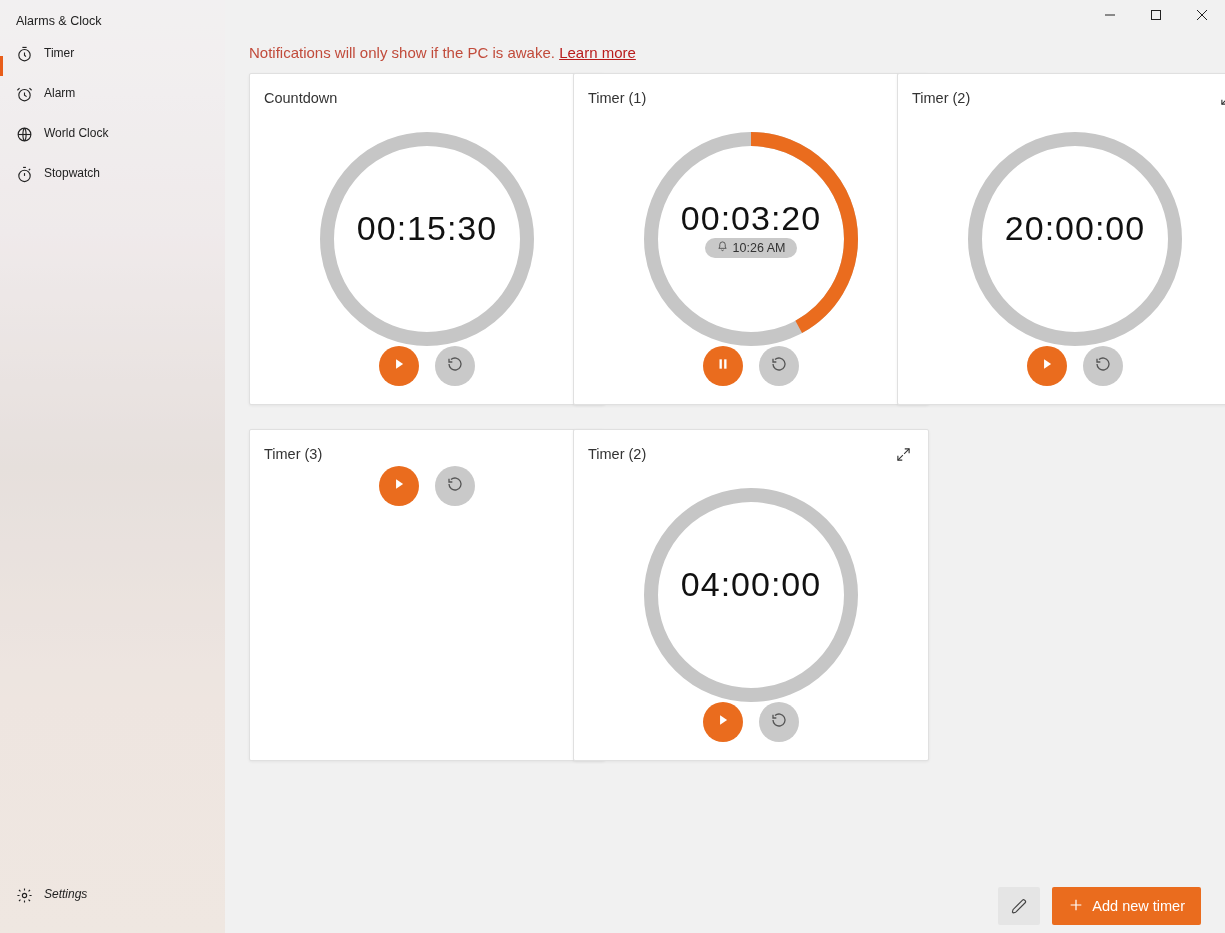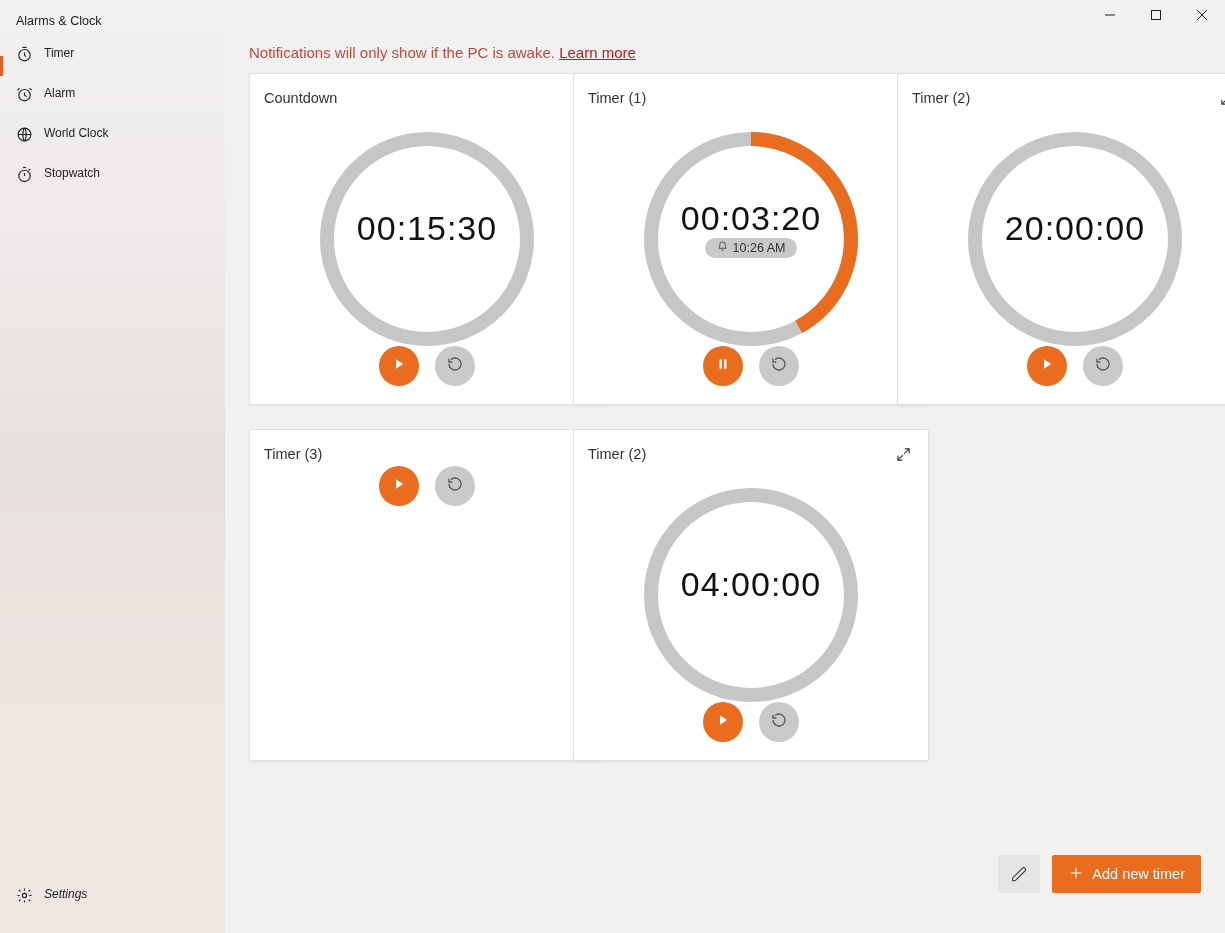--- a/index.html
+++ b/index.html
@@ -138,21 +138,21 @@
   .ctrl-btn {
     width:40px; height:40px; border-radius:50%;
     display:flex; align-items:center; justify-content:center;
     cursor:pointer;
   }
   .ctrl-primary { background:#ea6c1e; color:#fff; }
   .ctrl-secondary { background:#c9c9c9; color:#555; }
 
   
   .footer {
-    position:absolute; right:24px; bottom:40px;
+    position:absolute; right:24px; bottom:8px;
     display:flex; gap:12px; align-items:center;
   }
   .footer-icon-btn {
     width:42px; height:38px;
     background:#e5e5e5;
     display:flex; align-items:center; justify-content:center;
     cursor:pointer;
     border-radius:2px;
   }
   .footer-add-btn {

